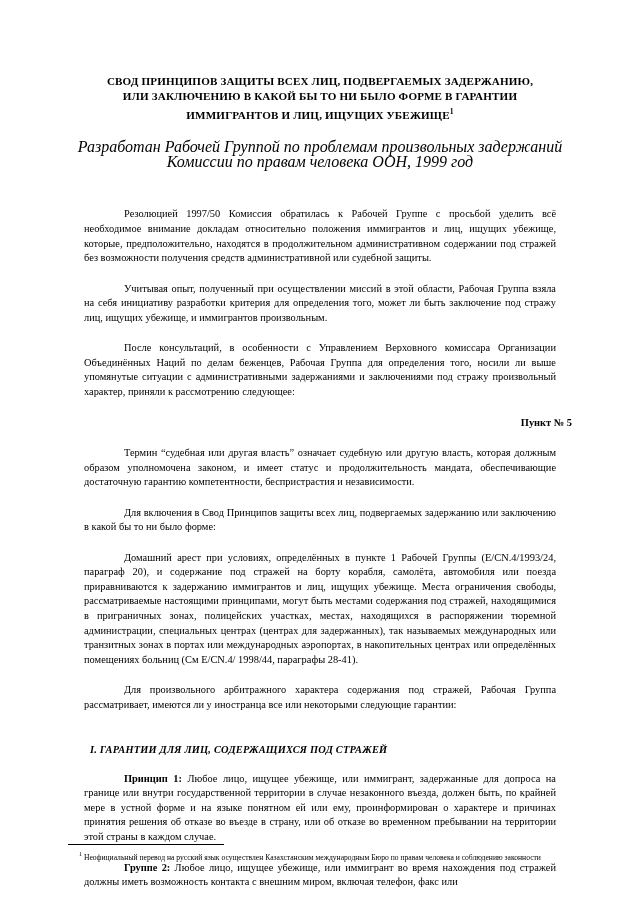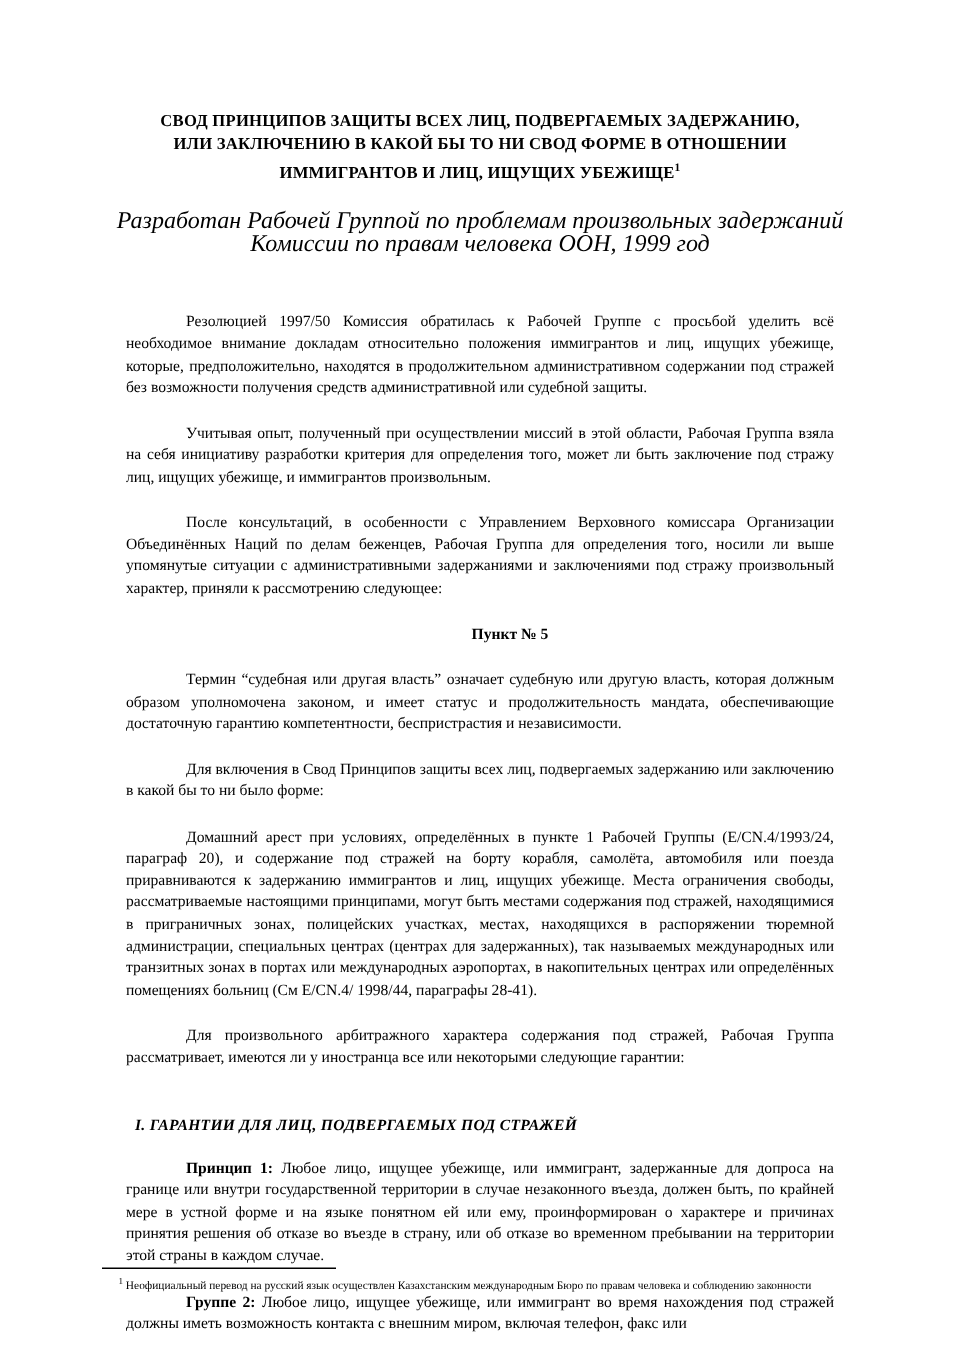--- a/index.html
+++ b/index.html
@@ -65,21 +65,21 @@
   }
   .para.gap-before {
     margin-top: 14.5px;
   }
   .heading-bold {
     margin: 0;
     font-size: 10.4px;
     line-height: 14.55px;
     font-weight: bold;
     text-indent: 40px;
-    text-align: center;
+    text-align: right;
   }
   .section-heading {
     margin: 0;
     padding-top: 14.5px;
     font-size: 10.4px;
     line-height: 14.55px;
     font-style: italic;
     font-weight: bold;
     text-indent: 22px;
     letter-spacing: 0.2px;
@@ -111,41 +111,41 @@
     vertical-align: super;
   }
 </style>
 </head>
 <body>
 
 <div class="page">
 
   <div class="content">
 
-    <h1 class="doc-title"><span>СВОД ПРИНЦИПОВ ЗАЩИТЫ ВСЕХ ЛИЦ, ПОДВЕРГАЕМЫХ ЗАДЕРЖАНИЮ,</span><br><span>ИЛИ  ЗАКЛЮЧЕНИЮ  В КАКОЙ БЫ ТО НИ СВОД ФОРМЕ В ОТНОШЕНИИ</span><br><span>ИММИГРАНТОВ И  ЛИЦ, ИЩУЩИХ УБЕЖИЩЕ</span><span class="sup">1</span></h1>
+    <h1 class="doc-title"><span>СВОД ПРИНЦИПОВ ЗАЩИТЫ ВСЕХ ЛИЦ, ПОДВЕРГАЕМЫХ ЗАДЕРЖАНИЮ,</span><br><span>ИЛИ  ЗАКЛЮЧЕНИЮ  В КАКОЙ БЫ ТО НИ БЫЛО ФОРМЕ В ГАРАНТИИ</span><br><span>ИММИГРАНТОВ И  ЛИЦ, ИЩУЩИХ УБЕЖИЩЕ</span><span class="sup">1</span></h1>
 
     <p class="subtitle">Разработан Рабочей Группой по проблемам произвольных задержаний Комиссии по правам человека ООН, 1999 год</p>
 
     <p class="para first-body">Резолюцией 1997/50 Комиссия обратилась к Рабочей Группе с просьбой уделить всё необходимое внимание докладам относительно положения иммигрантов и лиц, ищущих убежище, которые, предположительно, находятся в продолжительном административном содержании под стражей без возможности получения средств административной или судебной защиты.</p>
 
     <p class="para">Учитывая опыт, полученный при осуществлении миссий в этой области, Рабочая Группа взяла на себя инициативу разработки критерия для определения того, может ли быть заключение под стражу лиц, ищущих убежище, и иммигрантов произвольным.</p>
 
     <p class="para">После консультаций, в особенности с Управлением Верховного комиссара Организации Объединённых Наций по делам беженцев, Рабочая Группа для определения того, носили ли выше упомянутые ситуации с административными задержаниями и заключениями под стражу произвольный характер, приняли к рассмотрению следующее:</p>
 
     <p class="heading-bold gap-before">Пункт № 5</p>
 
     <p class="para">Термин “судебная или другая власть” означает судебную или другую власть, которая должным образом уполномочена законом, и имеет статус и продолжительность мандата, обеспечивающие достаточную гарантию компетентности, беспристрастия и независимости.</p>
 
     <p class="para">Для  включения в Свод Принципов защиты всех лиц, подвергаемых задержанию или заключению в какой бы то ни было форме:</p>
 
     <p class="para">Домашний арест при условиях, определённых в пункте 1 Рабочей Группы (E/CN.4/1993/24, параграф 20), и содержание под стражей на борту корабля, самолёта, автомобиля или поезда приравниваются к задержанию иммигрантов и лиц, ищущих убежище. Места ограничения свободы, рассматриваемые настоящими принципами, могут быть местами содержания под стражей, находящимися в приграничных зонах, полицейских участках, местах, находящихся в распоряжении тюремной администрации, специальных центрах (центрах для задержанных), так называемых международных или транзитных зонах в портах или международных аэропортах, в накопительных центрах или определённых помещениях больниц (См E/CN.4/ 1998/44, параграфы 28-41).</p>
 
     <p class="para gap-before">Для произвольного арбитражного характера содержания под стражей, Рабочая Группа рассматривает, имеются ли у иностранца все или некоторыми следующие гарантии:</p>
 
-    <p class="section-heading">I.  ГАРАНТИИ ДЛЯ  ЛИЦ, ПОДВЕРГАЕМЫХ ПОД СТРАЖЕЙ</p>
+    <p class="section-heading">I.  ГАРАНТИИ ДЛЯ  ЛИЦ, СОДЕРЖАЩИХСЯ ПОД СТРАЖЕЙ</p>
 
     <p class="para gap-before"><span class="lead">Принцип 1:</span><span> Любое лицо, ищущее убежище, или иммигрант, задержанные для допроса на границе или внутри государственной территории в случае незаконного въезда, должен быть, по крайней мере в устной форме и на языке понятном ей или ему, проинформирован о характере и причинах принятия решения об отказе во въезде в страну, или об отказе во временном пребывании на территории этой страны в каждом случае.</span></p>
 
     <p class="para"><span class="lead">Группе 2:</span><span> Любое лицо, ищущее убежище, или иммигрант во время нахождения под стражей должны иметь возможность контакта с внешним миром, включая телефон, факс или</span></p>
 
   </div>
 
   <div class="footnote-area">
     <div class="footnote-rule"></div>
     <p class="footnote-text"><span class="fnum">1</span> <span>Неофициальный перевод на русский язык осуществлен Казахстанским международным Бюро по правам человека и соблюдению законности</span></p>

